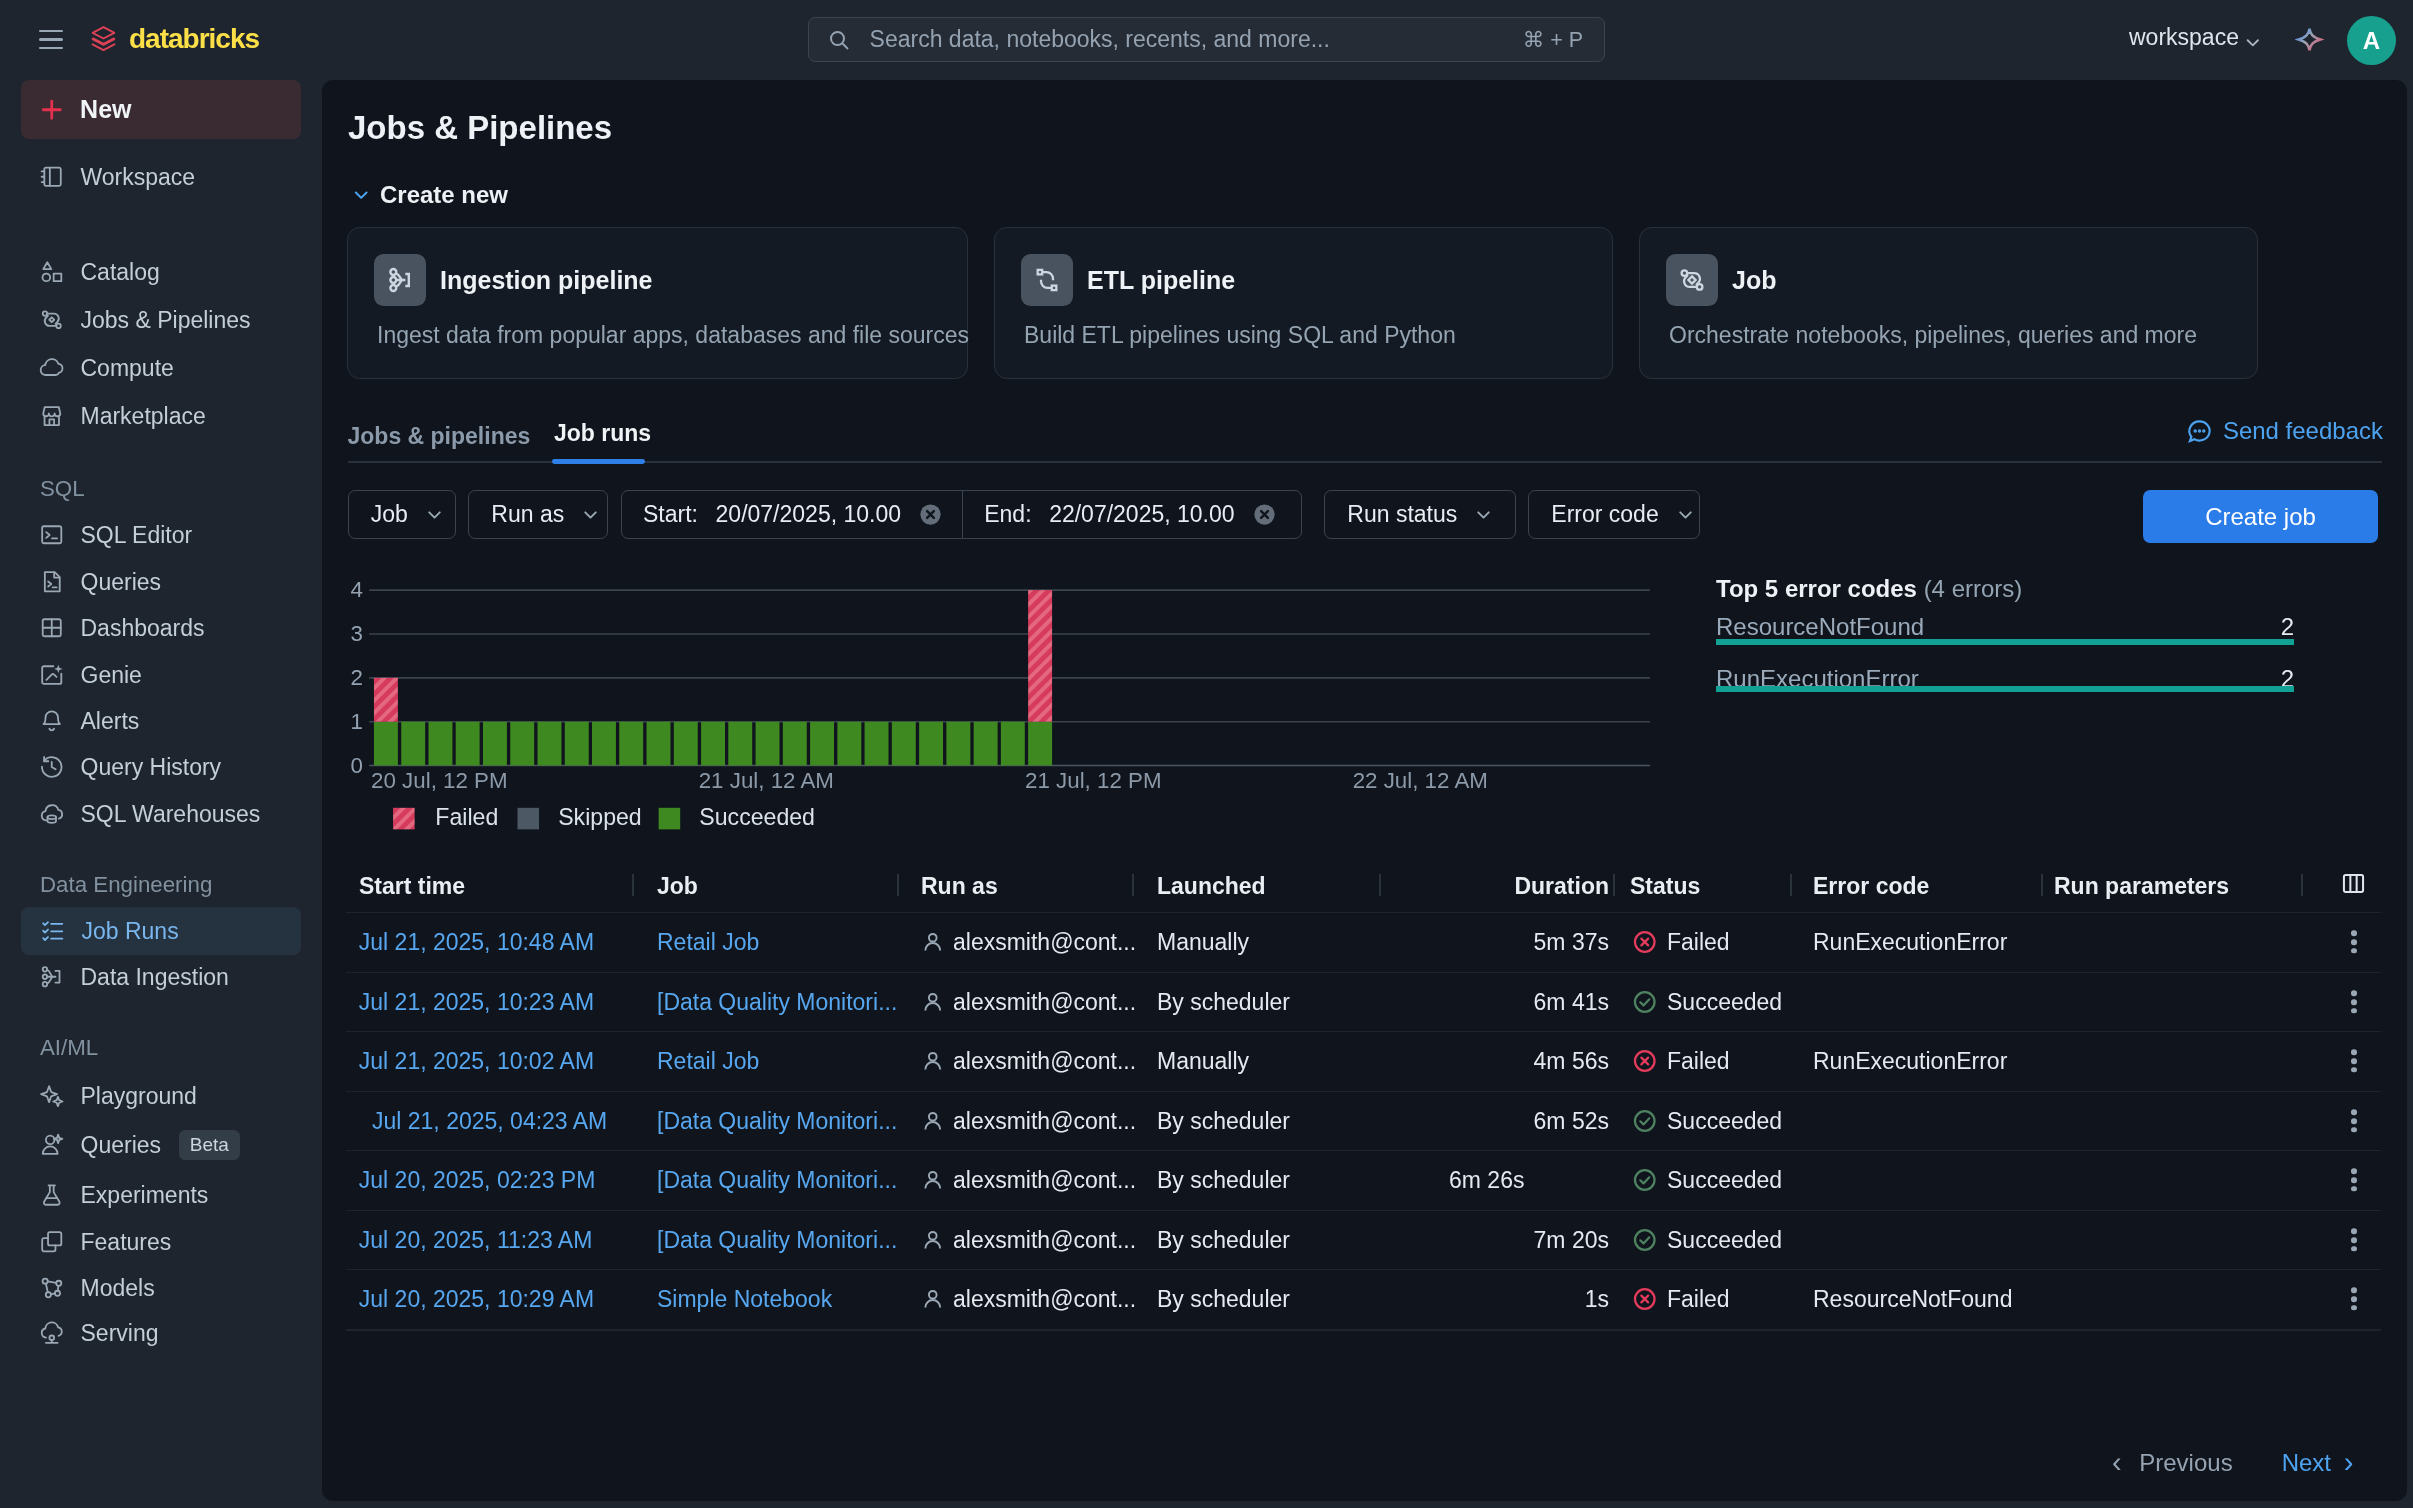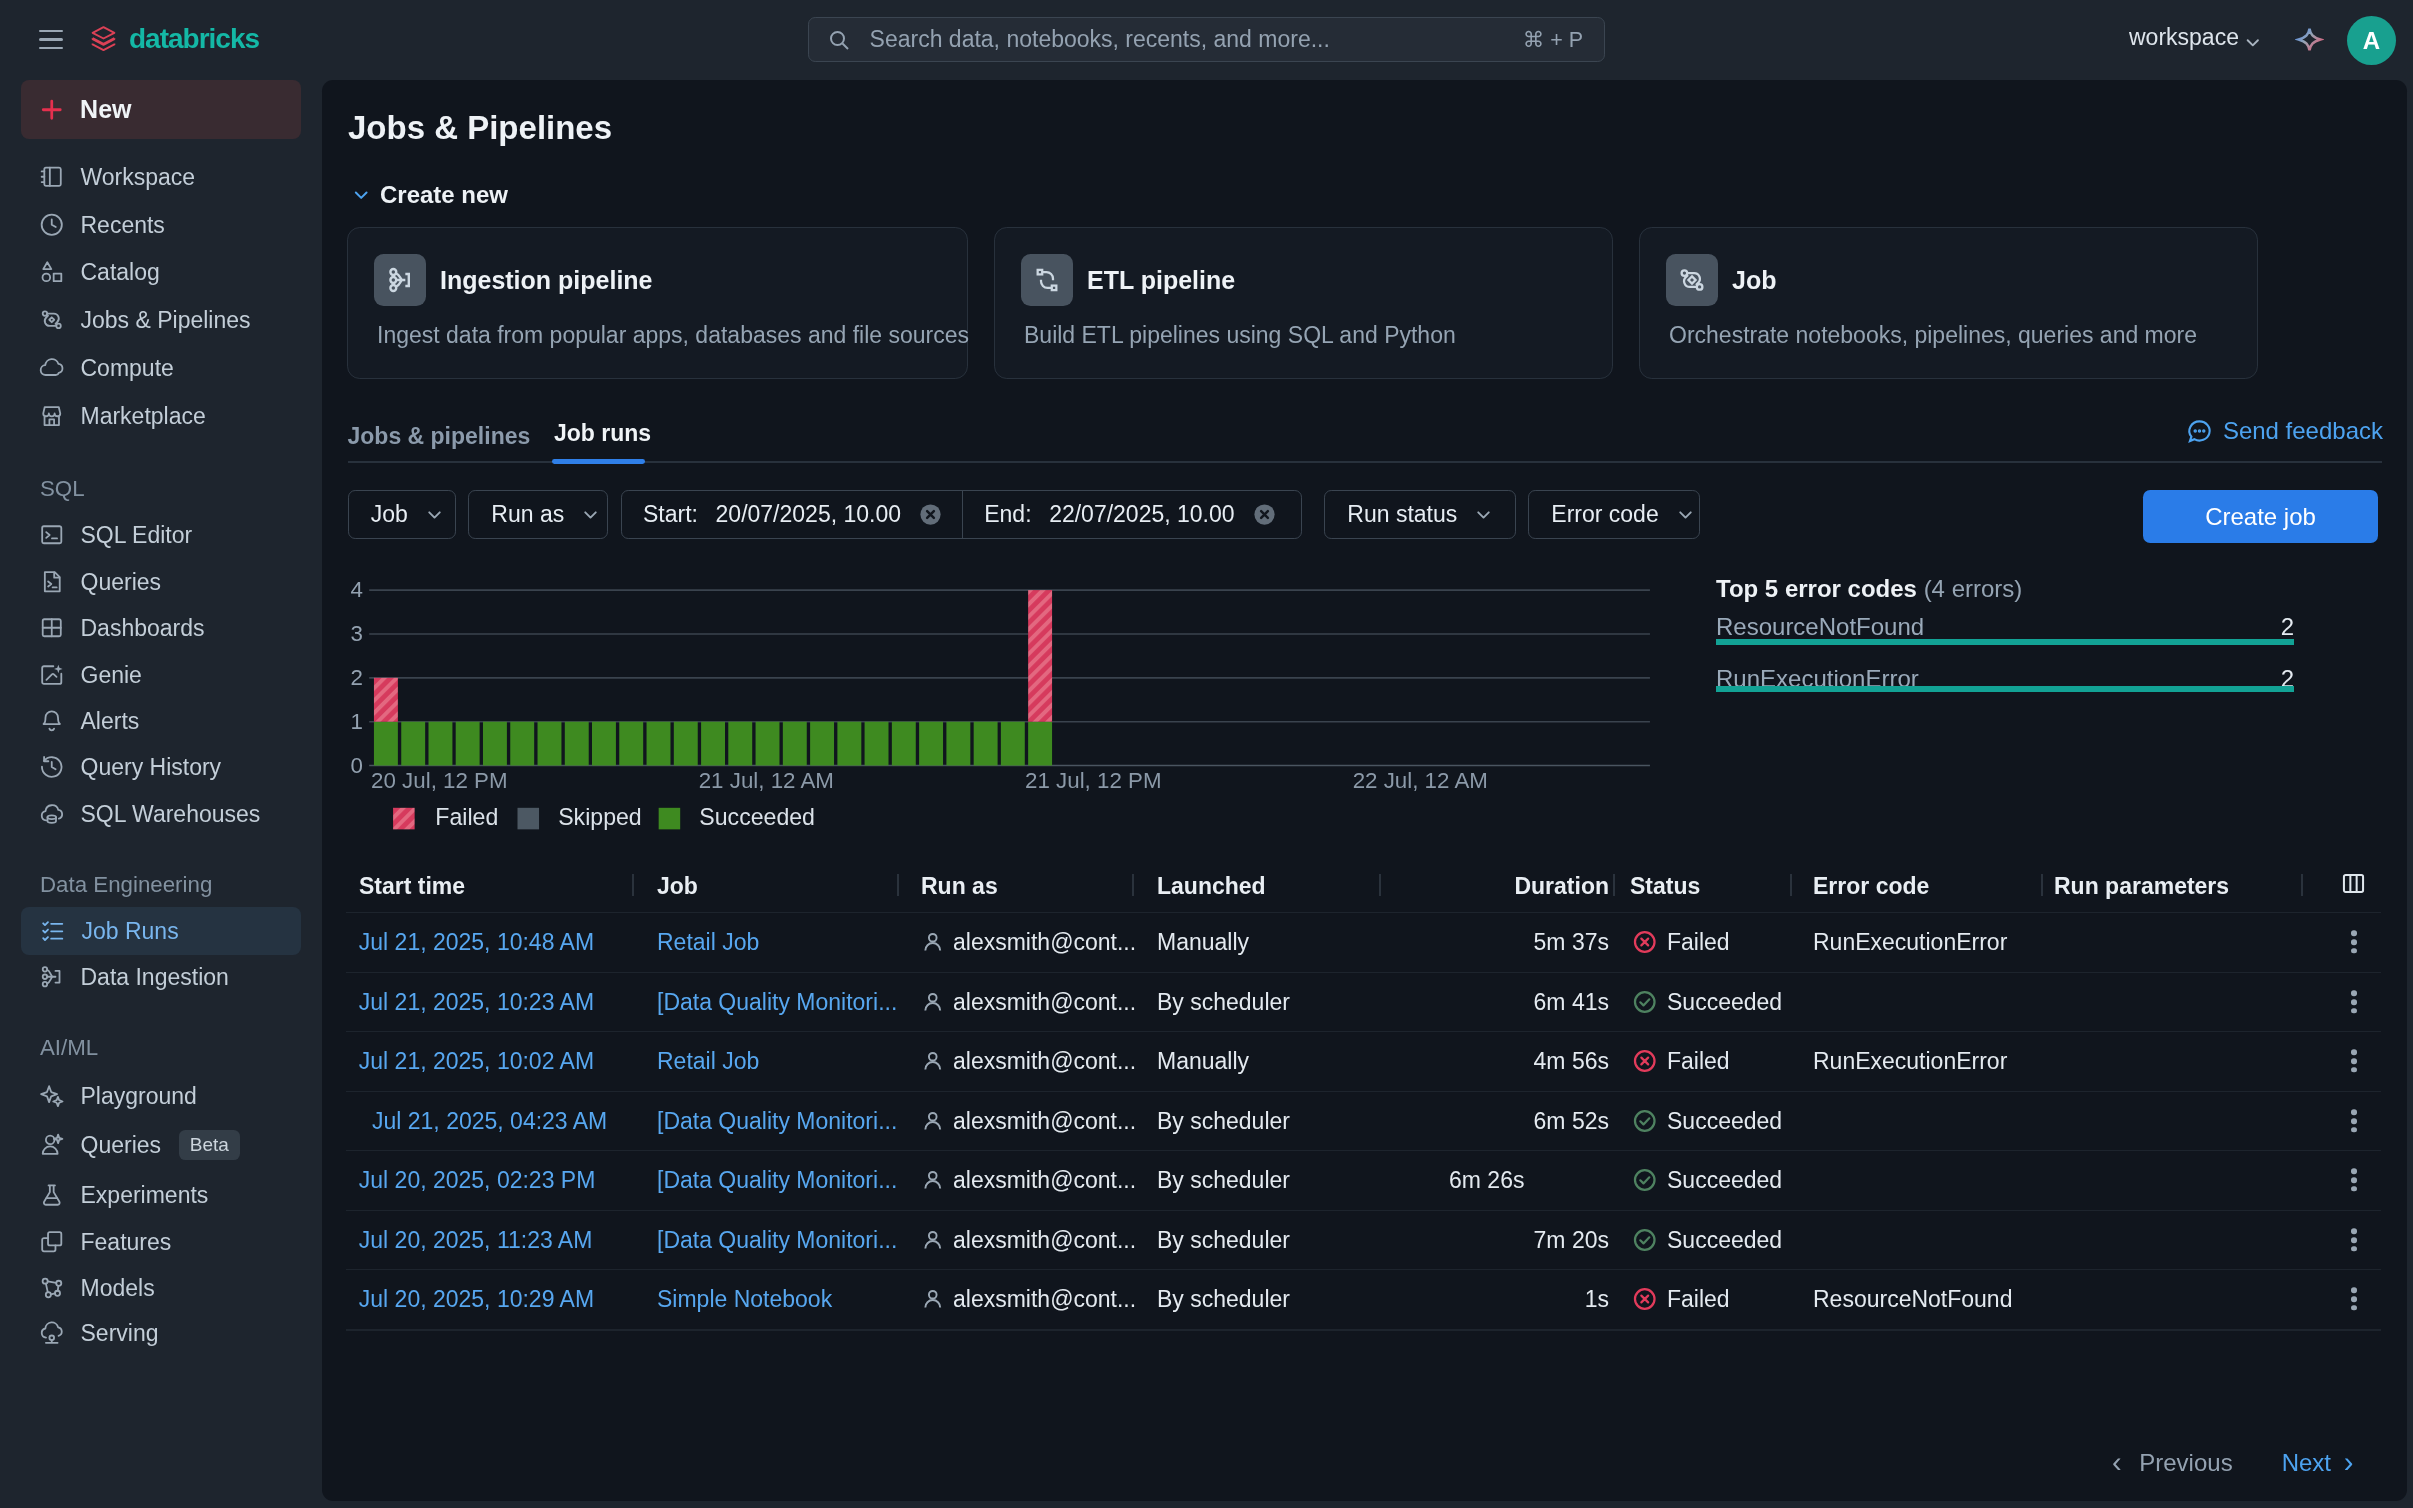--- a/index.html
+++ b/index.html
@@ -5,21 +5,21 @@
 * { margin:0; padding:0; box-sizing:border-box; }
 html,body { width:2413px; height:1508px; background:#1e252e; font-family:"Liberation Sans",sans-serif; overflow:hidden; }
 #root { position:relative; width:2413px; height:1508px; }
 .abs { position:absolute; }
 
 
 #topbar { left:0; top:0; width:2413px; height:80px; }
 #burger { left:39px; top:29.5px; width:24px; height:20px; display:flex; flex-direction:column; justify-content:space-between; }
 #burger div { height:2.4px; background:#9aa7b4; border-radius:1.6px; }
 #logo { left:89px; top:24px; }
-#wordmark { left:129px; top:23px; font-size:28px; font-weight:700; color:#14b8a6; letter-spacing:-1px; }
+#wordmark { left:129px; top:23px; font-size:28px; font-weight:700; color:#fde047; letter-spacing:-1px; }
 #search { left:808px; top:17px; width:797px; height:45px; background:#252c36; border:1.6px solid #3b4551; border-radius:7.2px; display:flex; align-items:center; }
 #search .ph { color:#94a2b1; font-size:23px; margin-left:19px; flex:1; }
 #search .kbd { color:#94a2b1; font-size:21.5px; margin-right:21px; }
 #wsp { left:2129px; top:24px; font-size:23px; color:#dee5ec; }
 #avatar { left:2347px; top:16px; width:49px; height:49px; border-radius:50%; background:#18a08f; color:#fff; font-size:24px; font-weight:700; display:flex; align-items:center; justify-content:center; }
 
 
 #sidebar { left:0; top:80px; width:322px; height:1429px; }
 #newbtn { left:21px; top:0px; width:280px; height:59px; background:#392b31; border-radius:8px; display:flex; align-items:center; }
 #newbtn .t { color:#f0f4f7; font-size:25px; font-weight:700; margin-left:16px; }
@@ -109,27 +109,20 @@
           <path d="M12 4 V20 M4 12 H20"></path>
         </svg>
         <div class="t">New</div>
       </div>
     <div class="navitem abs" style="top:73px">
         <svg viewBox="0 0 24 24" fill="none" stroke="currentColor" stroke-width="1.7" stroke-linecap="round" stroke-linejoin="round">
           <rect x="5" y="3.5" width="15.5" height="17" rx="1.5"></rect>
           <path d="M10.2 3.5 V20.5 M2.5 7 H5 M2.5 12 H5 M2.5 17 H5"></path>
         </svg>
         <span class="lbl">Workspace</span>
-      </div>
-<div class="navitem abs" style="top:121px">
-        <svg viewBox="0 0 24 24" fill="none" stroke="currentColor" stroke-width="1.7" stroke-linecap="round" stroke-linejoin="round">
-          <circle cx="12" cy="12" r="9.5"></circle>
-          <path d="M12 7 V12 L15.8 14.2"></path>
-        </svg>
-        <span class="lbl">Recents</span>
       </div>
 <div class="navitem abs" style="top:168px">
         <svg viewBox="0 0 24 24" fill="none" stroke="currentColor" stroke-width="1.7" stroke-linecap="round" stroke-linejoin="round">
           <path d="M7.8 3 L11.6 9.5 H4 Z"></path>
           <circle cx="6.9" cy="17.3" r="3.6"></circle>
           <rect x="13.8" y="13.7" width="7.2" height="7.2"></rect>
         </svg>
         <span class="lbl">Catalog</span>
       </div>
 <div class="navitem abs" style="top:216px">

